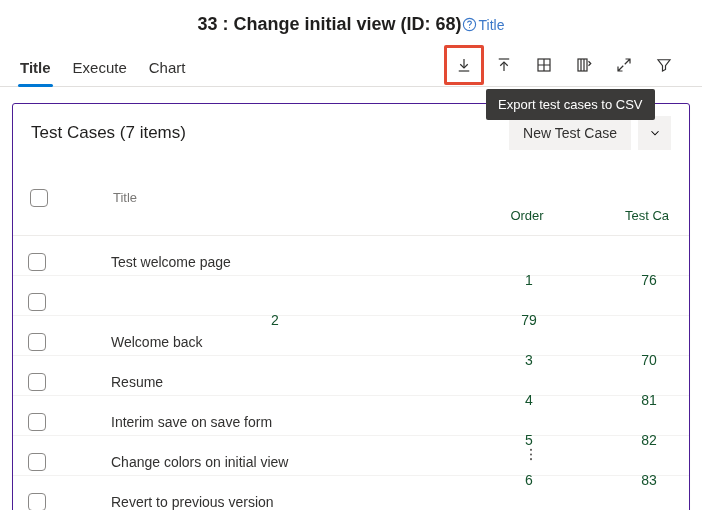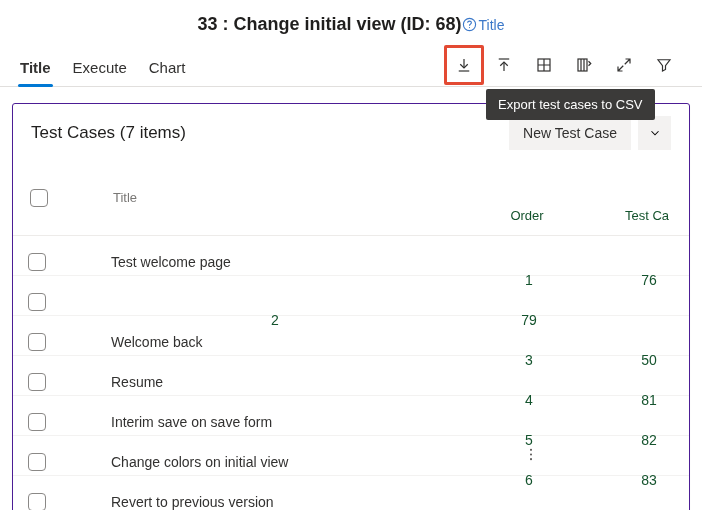--- a/index.html
+++ b/index.html
@@ -143,21 +143,21 @@
             </div>
             <div class="col-order">2</div>
             <div class="col-tc">79</div>
           </div>
           <div class="tbl-row">
             <div class="chk-cell">
               <div class="chk"></div>
             </div>
             <div class="col-title">Welcome back</div>
             <div class="col-order">3</div>
-            <div class="col-tc">50</div>
+            <div class="col-tc">70</div>
           </div>
           <div class="tbl-row">
             <div class="chk-cell">
               <div class="chk"></div>
             </div>
             <div class="col-title">Resume</div>
             <div class="col-order">4</div>
             <div class="col-tc">81</div>
           </div>
           <div class="tbl-row">

